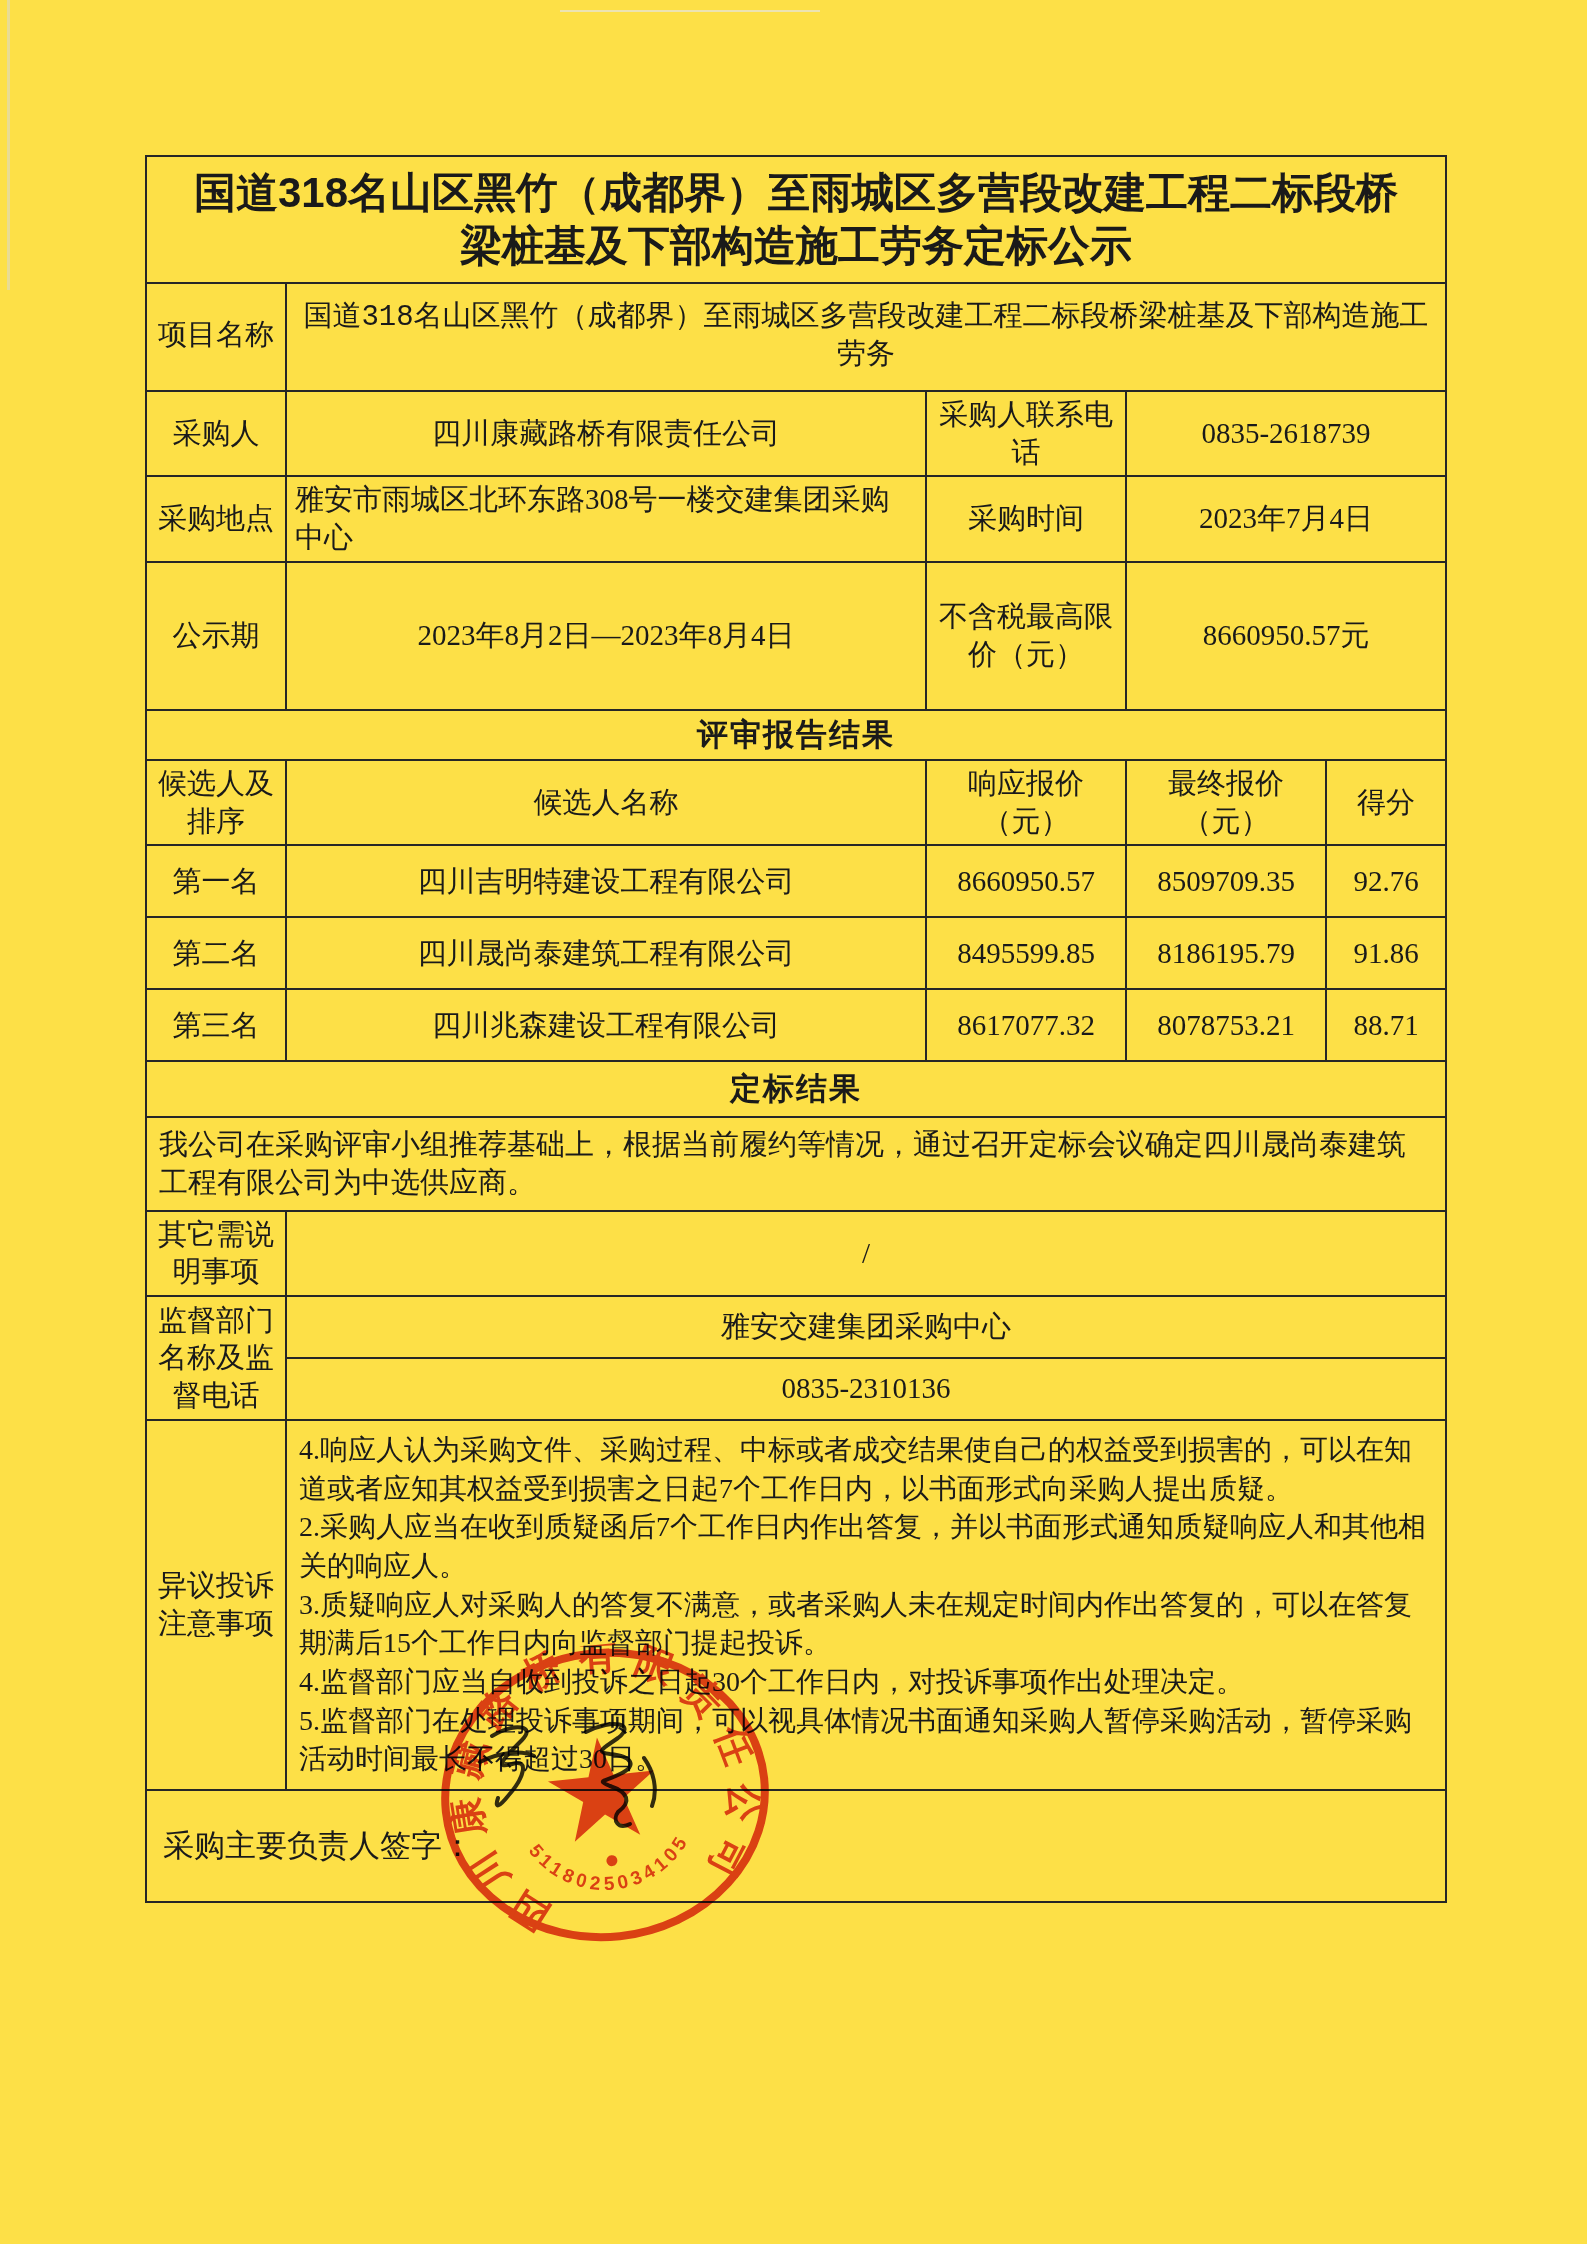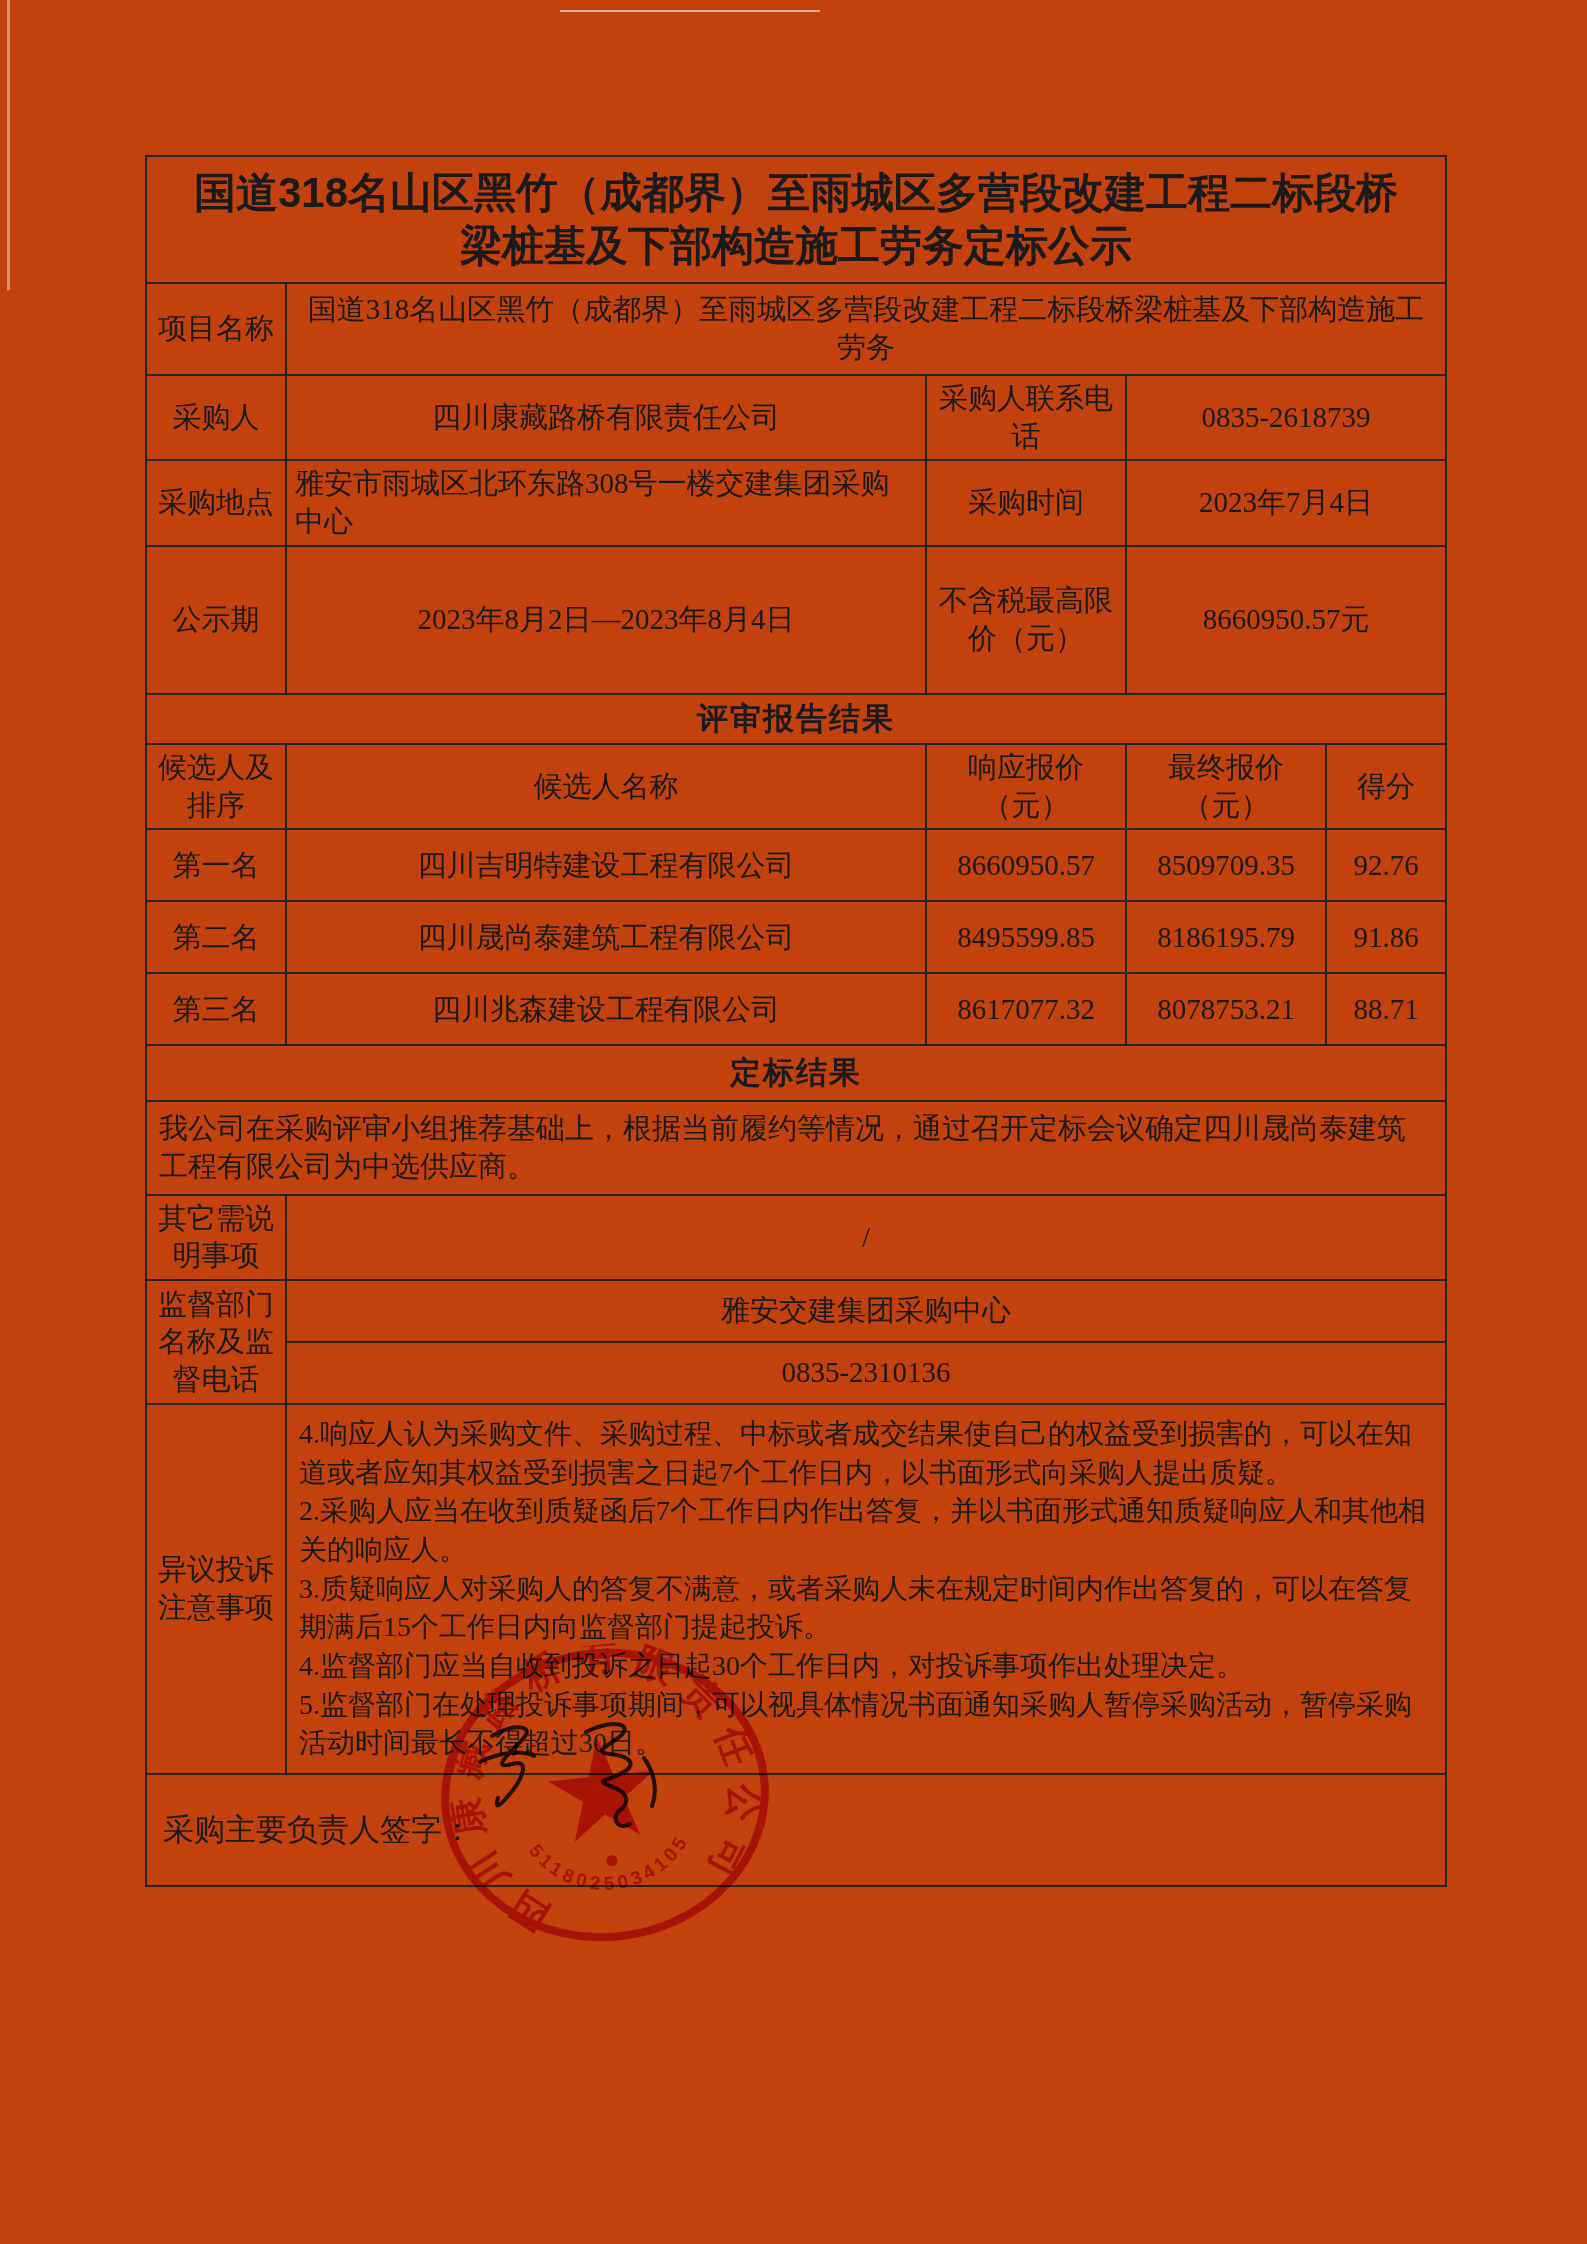--- a/index.html
+++ b/index.html
@@ -1,37 +1,37 @@
 <!DOCTYPE html>
 <html><head>
 <meta charset="utf-8">
 <style>
   * { margin:0; padding:0; box-sizing:border-box; }
   body { background:#ffffff; font-family:"Liberation Serif","DejaVu Serif",serif; }
-  .page { position:relative; width:1587px; height:2244px; background:#c2410c; overflow:hidden; }
+  .page { position:relative; width:1587px; height:2244px; background:#fde047; overflow:hidden; }
 
   
   .scan-edge { position:absolute; left:7px; top:0; width:3px; height:290px; background:#d8d8d2; opacity:.55; }
   .scan-top  { position:absolute; left:560px; top:10px; width:260px; height:2px; background:#e4e4df; opacity:.7; }
 
   table.doc { position:absolute; left:145px; top:155px; width:1300px;
               border-collapse:collapse; table-layout:fixed; }
   td { border:2px solid #262626; font-size:29px; color:#1a1a1a; text-align:center;
        vertical-align:middle; padding:4px 8px; line-height:1.3; word-break:break-all; }
 
   .title-cell { font-family:"Liberation Sans","DejaVu Sans",sans-serif; font-weight:bold;
                 font-size:42px; line-height:1.25; padding:10px 40px; word-break:break-all; }
   .section-cell { font-weight:bold; font-size:31px; letter-spacing:2px; }
   .left { text-align:left; }
   .body-text { text-align:left; padding:8px 12px; }
   .obj-text { text-align:left; padding:10px 12px; font-size:28px; line-height:1.38; }
   .obj-text p { margin:0; word-break:break-all; }
   .sig-cell { text-align:left; padding:14px 16px; font-size:31px; }
 
-  .h-title { height:104px; } .h-project { height:92px; } .h-buyer { height:74px; }
+  .h-title { height:104px; } .h-project { height:108px;font-family:Liberation Mono, monospace; } .h-buyer { height:74px; }
   .h-loc { height:84px; } .h-pub { height:148px; } .h-sec { height:50px;font-family:Liberation Serif, serif; }
   .h-head { height:78px;border-radius:11px; } .h-rank { height:72px;padding-left:24px; } .h-award { height:56px; }
   .h-abody { height:78px; } .h-other { height:80px; } .h-sup { height:62px; }
   .h-obj { height:368px; } .h-sig { height:112px; }
 
   
   .stamp { position:absolute; left:433px; top:1645px; width:344px; height:300px;
            mix-blend-mode:multiply; opacity:.92; transform:rotate(-6deg); }
   .stamp text { font-family:"Liberation Sans","DejaVu Sans",sans-serif; font-weight:bold; }
   .signature { position:absolute; left:468px; top:1698px; width:260px; height:150px;

